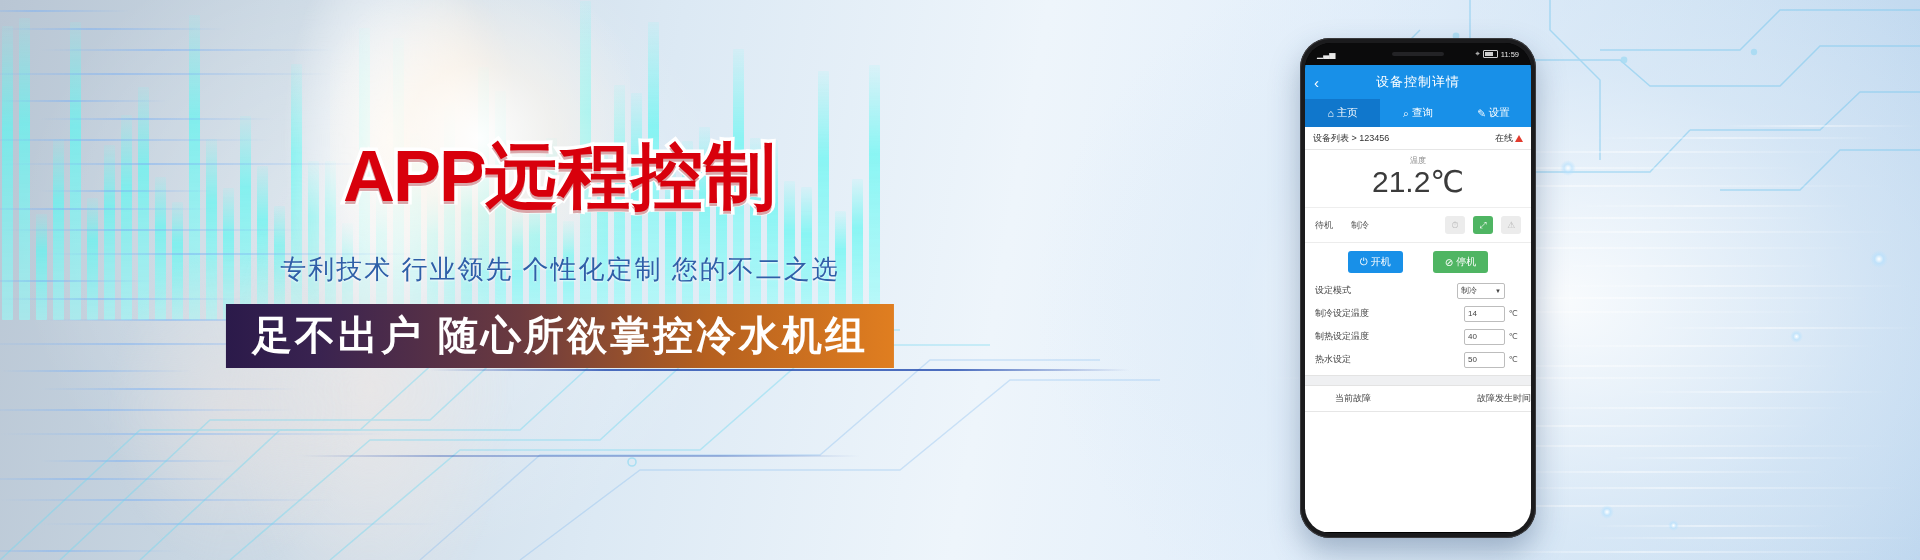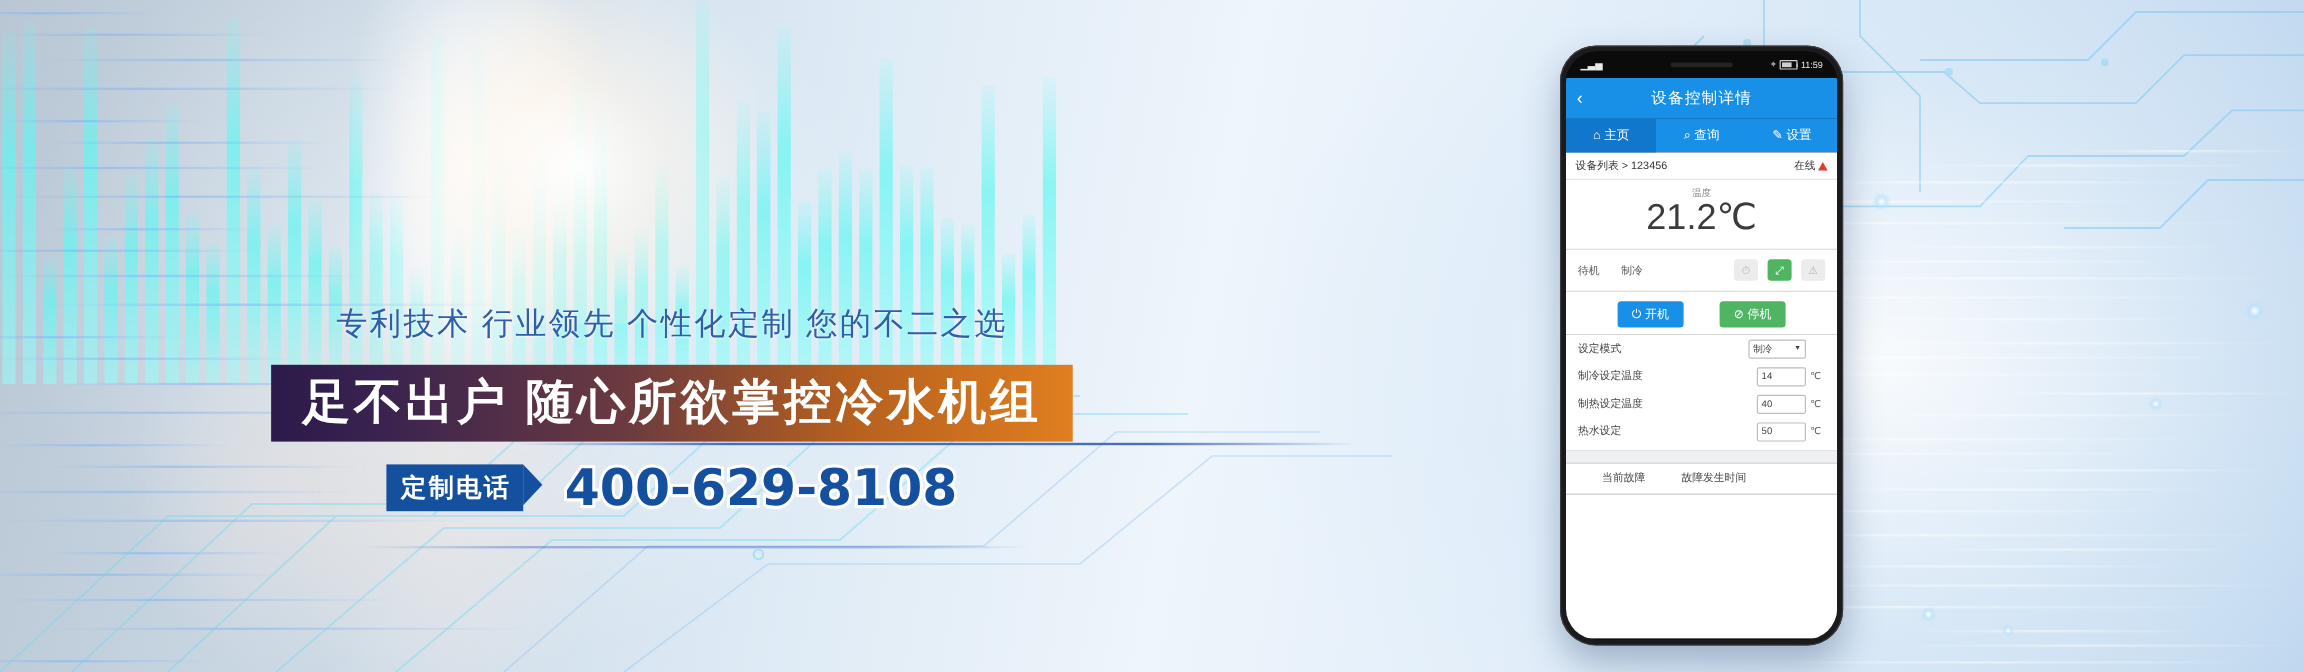--- a/index.html
+++ b/index.html
@@ -152,21 +152,21 @@
   .frow .lab{flex:1;}
   .sel{width:40px;height:14px;border:1px solid #bdbdbd;border-radius:2px;font-size:8px;color:#444;display:flex;align-items:center;justify-content:space-between;padding:0 3px;background:#fff;}
   .inp{width:33px;height:14px;border:1px solid #bdbdbd;border-radius:2px;font-size:8px;color:#444;display:flex;align-items:center;padding:0 3px;background:#fff;}
   .unit{width:16px;text-align:center;font-size:8px;color:#555;}
   .spacer{height:9px;background:#eff0f2;border-top:1px solid #e3e3e3;border-bottom:1px solid #e3e3e3;}
   .ftab{background:#fff;}
   .fhead,.frowt{display:flex;font-size:9px;color:#444;font-family:Liberation Serif, serif;}
   .fhead{padding:6px 0;border-bottom:1px solid #e6e6e6;}
   .frowt{padding:5px 0;border-bottom:1px solid #f0f0f0;}
   .fc1{flex:1;text-align:center;}
-  .fc2{flex:1.35;text-align:left;}
+  .fc2{flex:1.35;text-align:right;}
   .fill{background:#fff;height:120px;}
 </style>
 </head>
 <body>
 
 <div class="stage">
 
   <div class="bg-base"></div>
   <div class="bars" id="bars1">
       <i style="left: 2px; height: 294.498px; width: 11px;"></i>
@@ -319,26 +319,25 @@
     </div>
   <div class="sparkle" style="left:1560px;top:160px;width:16px;height:16px;"></div>
   <div class="sparkle" style="left:1870px;top:250px;width:18px;height:18px;"></div>
   <div class="sparkle" style="left:1790px;top:330px;width:13px;height:13px;"></div>
   <div class="sparkle" style="left:1600px;top:505px;width:14px;height:14px;"></div>
   <div class="sparkle" style="left:1668px;top:520px;width:11px;height:11px;"></div>
   <div class="blue-line" style="left:430px;top:369px;width:700px;"></div>
   <div class="blue-line" style="left:300px;top:455px;width:560px;opacity:.45;"></div>
 
   <div class="copy">
+    <div class="headline">
+      <span class="en">APP</span><span>远程控制</span>
+    </div>
     <div class="subline">专利技术 行业领先 个性化定制 您的不二之选</div>
     <div class="band">足不出户 随心所欲掌控冷水机组</div>
-    <div class="phone-row">
-      <span class="tel-tag">定制电话</span>
-      <span class="tel-num">400-629-8108</span>
-    </div>
   </div>
 
   <div class="phone">
     <div class="phone-inner">
 
       <div class="statusbar">
         <span class="sb-left">
           <span style="font-size:8px;">▁▃▅</span>
         </span>
         <span class="sb-notch"></span>

